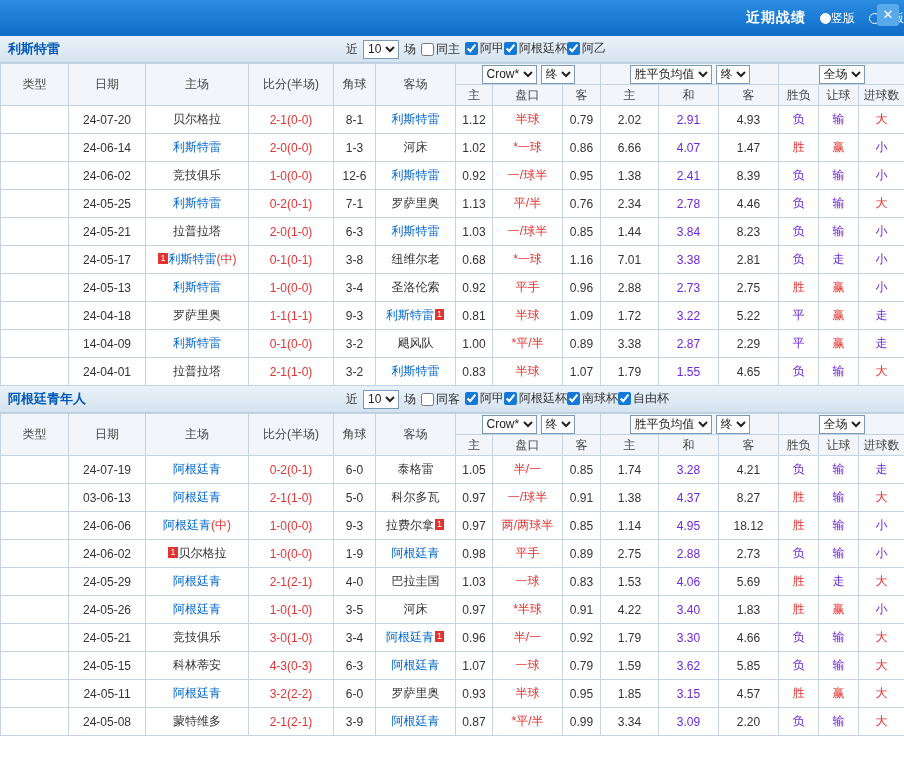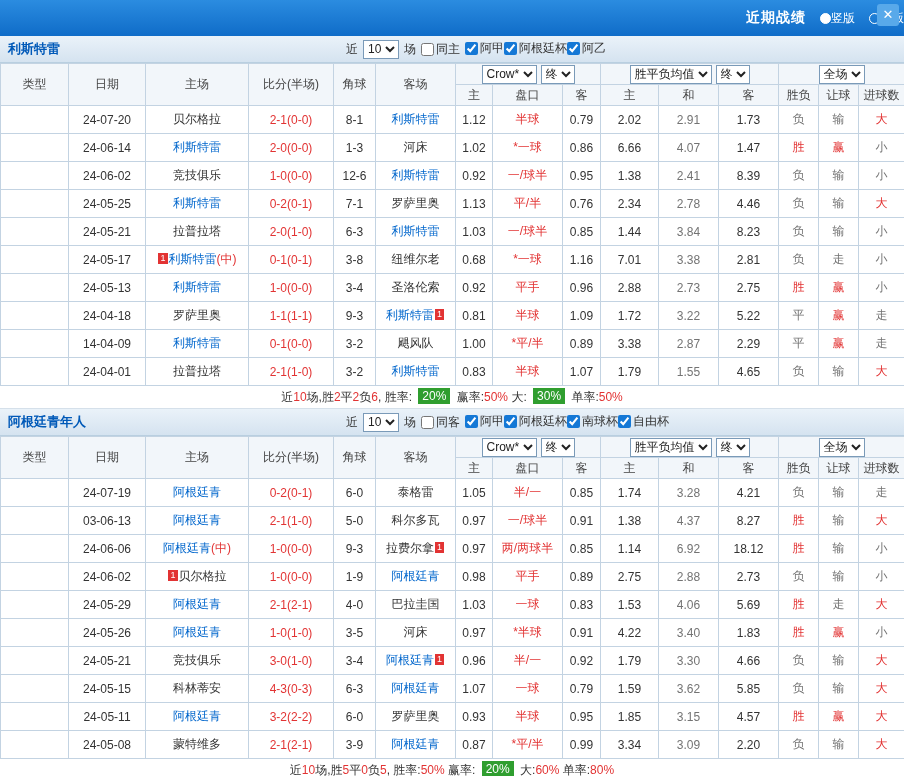--- a/index.html
+++ b/index.html
@@ -25,21 +25,21 @@
   .grid thead th{background:#f2f6fa;font-weight:normal;color:#444;height:21px}
   .grid thead th.ctrl-th{height:21px}
   .ctrl-wrap{display:flex;align-items:center;justify-content:center;gap:4px}
   .grid tbody td{height:28px;background:#fff}
   td.lg{color:#fff}
   .lg-jia{background:#4190e2}
   .lg-cup{background:#6673c4}
   .lg-nan{background:#d09b35}
   .sel{color:#0066cc}
   .red{color:#e23333}
-  .blue{color:#737373}
+  .blue{color:#6d28d9}
   .bdg{display:inline-block;background:#e23333;color:#fff;font-size:9px;line-height:11px;padding:0 2px;margin:0 1px;vertical-align:2px}
   .mk{color:#e23333}
   
   .foot{height:23px;line-height:23px;text-align:center;border-bottom:1px solid #d5e0ea;white-space:pre;color:#333}
   .foot span{display:inline}
   .foot span.red{color:#e23333}
   .foot span.badge{display:inline-block;background:#2f9e2f;color:#fff;line-height:16px;padding:0 4px;margin:0 3px;vertical-align:1px}
 </style>
 </head>
 <body>
@@ -142,21 +142,21 @@
           <td>24-07-20</td>
           <td><span>贝尔格拉</span></td>
           <td class="red">2-1(0-0)</td>
           <td>8-1</td>
           <td><span class="sel">利斯特雷</span></td>
           <td>1.12</td>
           <td class="red">半球</td>
           <td>0.79</td>
           <td>2.02</td>
           <td class="blue">2.91</td>
-          <td>1.73</td>
+          <td>4.93</td>
           <td class="blue">负</td>
           <td class="blue">输</td>
           <td class="red">大</td>
         </tr>
         <tr>
           <td class="lg lg-jia">阿甲</td>
           <td>24-06-14</td>
           <td><span class="sel">利斯特雷</span></td>
           <td class="red">2-0(0-0)</td>
           <td>1-3</td>
@@ -302,21 +302,20 @@
           <td>1.07</td>
           <td>1.79</td>
           <td class="blue">1.55</td>
           <td>4.65</td>
           <td class="blue">负</td>
           <td class="blue">输</td>
           <td class="red">大</td>
         </tr>
       </tbody>
   </table>
-  <div class="foot"><span>近</span><span class="red">10</span><span>场,胜</span><span class="red">2</span><span>平</span><span class="red">2</span><span>负</span><span class="red">6</span><span>, 胜率: </span><span class="badge">20%</span><span> 赢率:</span><span class="red">50%</span><span> 大: </span><span class="badge">30%</span><span> 单率:</span><span class="red">50%</span></div>
 </div>
 
 <div class="section">
   <div class="sec-head">
     <span class="sec-title">阿根廷青年人</span>
     <span class="sec-controls">
       <span>近</span>
       <select><option>10</option></select>
       <span>场</span>
       <label class="chk">
@@ -433,21 +432,21 @@
           <td class="lg lg-cup">阿根廷杯</td>
           <td>24-06-06</td>
           <td><span class="sel">阿根廷青</span><span class="mk">(中)</span></td>
           <td class="red">1-0(0-0)</td>
           <td>9-3</td>
           <td><span>拉费尔拿</span><span class="bdg">1</span></td>
           <td>0.97</td>
           <td class="red">两/两球半</td>
           <td>0.85</td>
           <td>1.14</td>
-          <td class="blue">6.92</td>
+          <td class="blue">4.95</td>
           <td>18.12</td>
           <td class="red">胜</td>
           <td class="blue">输</td>
           <td class="blue">小</td>
         </tr>
         <tr>
           <td class="lg lg-jia">阿甲</td>
           <td>24-06-02</td>
           <td><span class="bdg">1</span><span>贝尔格拉</span></td>
           <td class="red">1-0(0-0)</td>
@@ -560,14 +559,13 @@
           <td>0.99</td>
           <td>3.34</td>
           <td class="blue">3.09</td>
           <td>2.20</td>
           <td class="blue">负</td>
           <td class="blue">输</td>
           <td class="red">大</td>
         </tr>
       </tbody>
   </table>
-  <div class="foot"><span>近</span><span class="red">10</span><span>场,胜</span><span class="red">5</span><span>平</span><span class="red">0</span><span>负</span><span class="red">5</span><span>, 胜率:</span><span class="red">50%</span><span> 赢率: </span><span class="badge">20%</span><span> 大:</span><span class="red">60%</span><span> 单率:</span><span class="red">80%</span></div>
 </div>
 
 </body></html>

